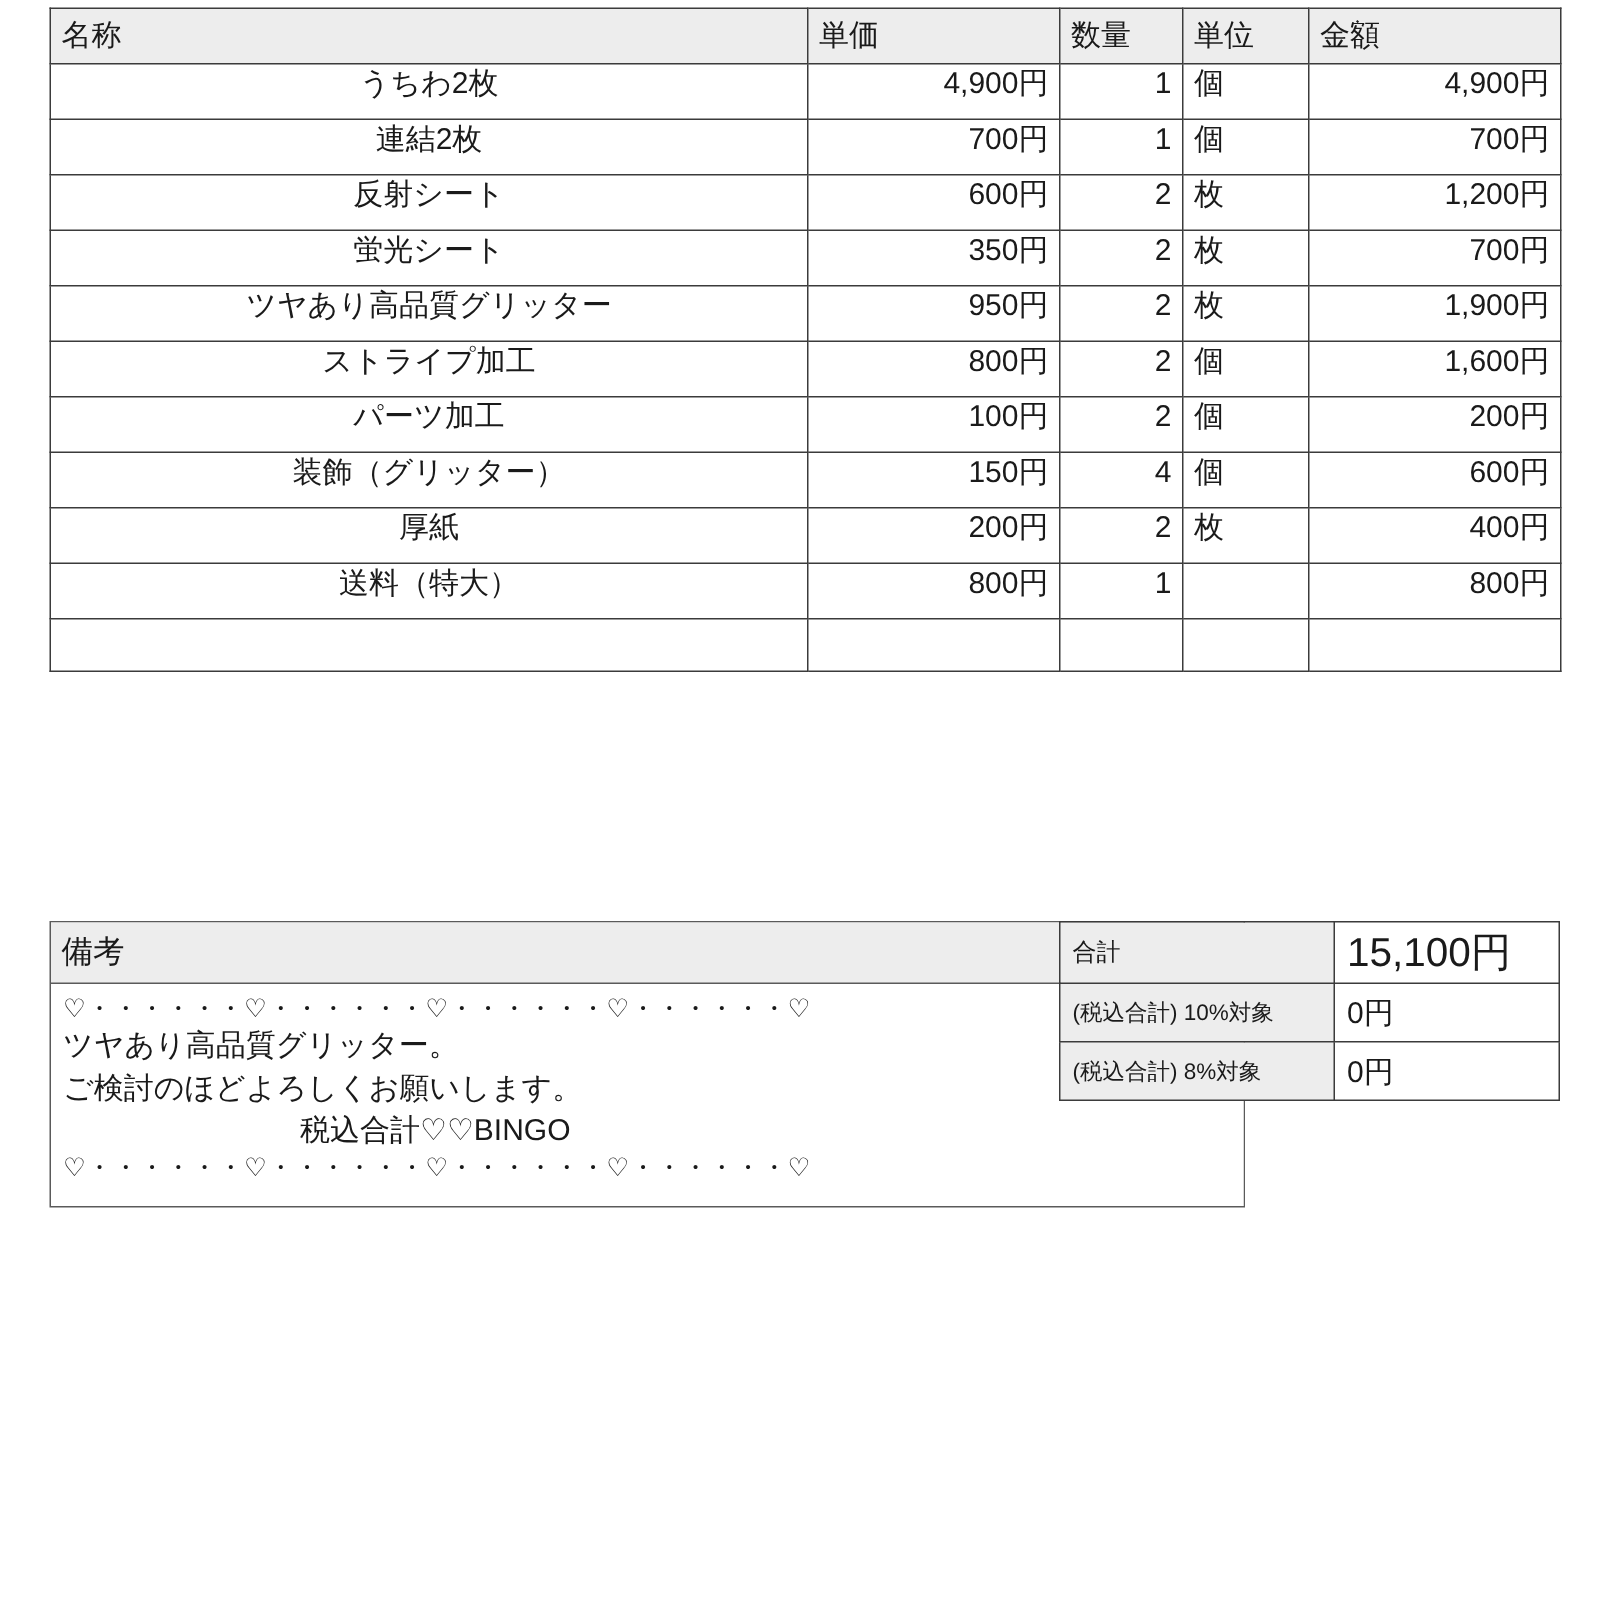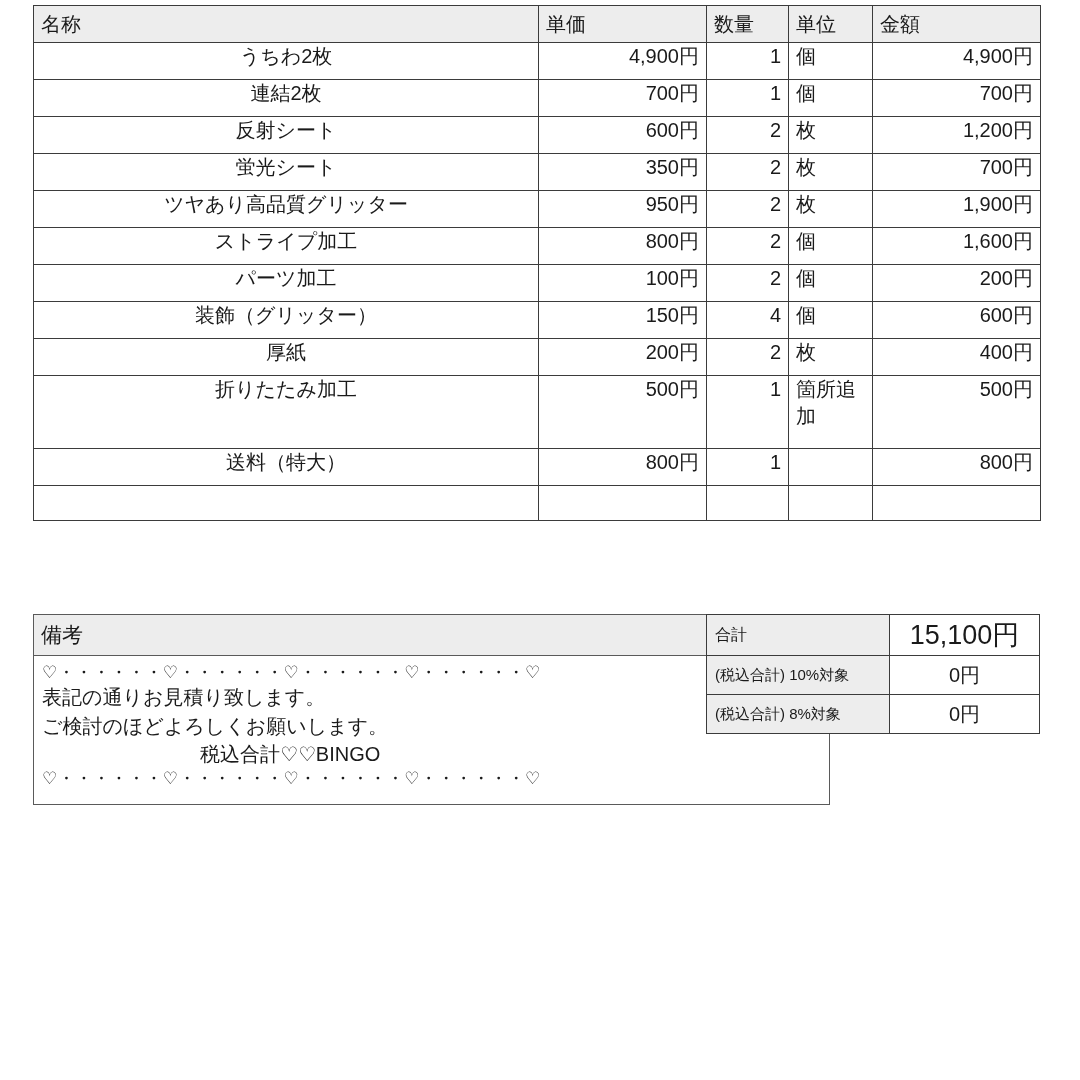--- a/index.html
+++ b/index.html
@@ -113,21 +113,21 @@
     padding: 0 8px;
     background: #ffffff;
   }
   .totals .t-label {
     width: 166px;
     background: #ededed;
     font-size: 15px;
     text-align: left;
   }
   .totals .t-value {
-    text-align: center;
+    text-align: left;
   }
   .row-grand .t-label { height: 40px; font-size: 16px; }
   .row-grand .t-value { height: 40px; font-size: 27px; }
   .row-tax .t-label  { height: 38px; }
   .row-tax .t-value  { height: 38px; font-size: 20px; }
 </style>
 </head>
 <body>
 
 <div id="sheet">
@@ -207,27 +207,20 @@
             <td class="r-unit">個</td>
             <td class="r-amount">600円</td>
           </tr>
           <tr>
             <td class="r-name">厚紙</td>
             <td class="r-price">200円</td>
             <td class="r-qty">2</td>
             <td class="r-unit">枚</td>
             <td class="r-amount">400円</td>
           </tr>
-          <tr class="tall">
-            <td class="r-name">折りたたみ加工</td>
-            <td class="r-price">500円</td>
-            <td class="r-qty">1</td>
-            <td class="r-unit">箇所追加</td>
-            <td class="r-amount">500円</td>
-          </tr>
           <tr>
             <td class="r-name">送料（特大）</td>
             <td class="r-price">800円</td>
             <td class="r-qty">1</td>
             <td class="r-unit"></td>
             <td class="r-amount">800円</td>
           </tr>
           <tr class="blank">
             <td class="r-name"></td>
             <td class="r-price"></td>
@@ -236,21 +229,21 @@
             <td class="r-amount"></td>
           </tr>
         </tbody>
     </table>
   </div>
 
   <div class="remarks-box">
     <div class="remarks-head">備考</div>
     <div class="remarks-body">
       <div class="deco-line">♡・・・・・・♡・・・・・・♡・・・・・・♡・・・・・・♡</div>
-      <div>表記の通りお見積り致します。</div>
+      <div>ツヤあり高品質グリッター。</div>
       <div>ご検討のほどよろしくお願いします。</div>
       <div class="sig-line">税込合計♡♡BINGO</div>
       <div class="deco-line">♡・・・・・・♡・・・・・・♡・・・・・・♡・・・・・・♡</div>
     </div>
   </div>
 
   <table class="totals">
     <tbody>
         <tr class="row-grand">
       <td class="t-label">合計</td>

